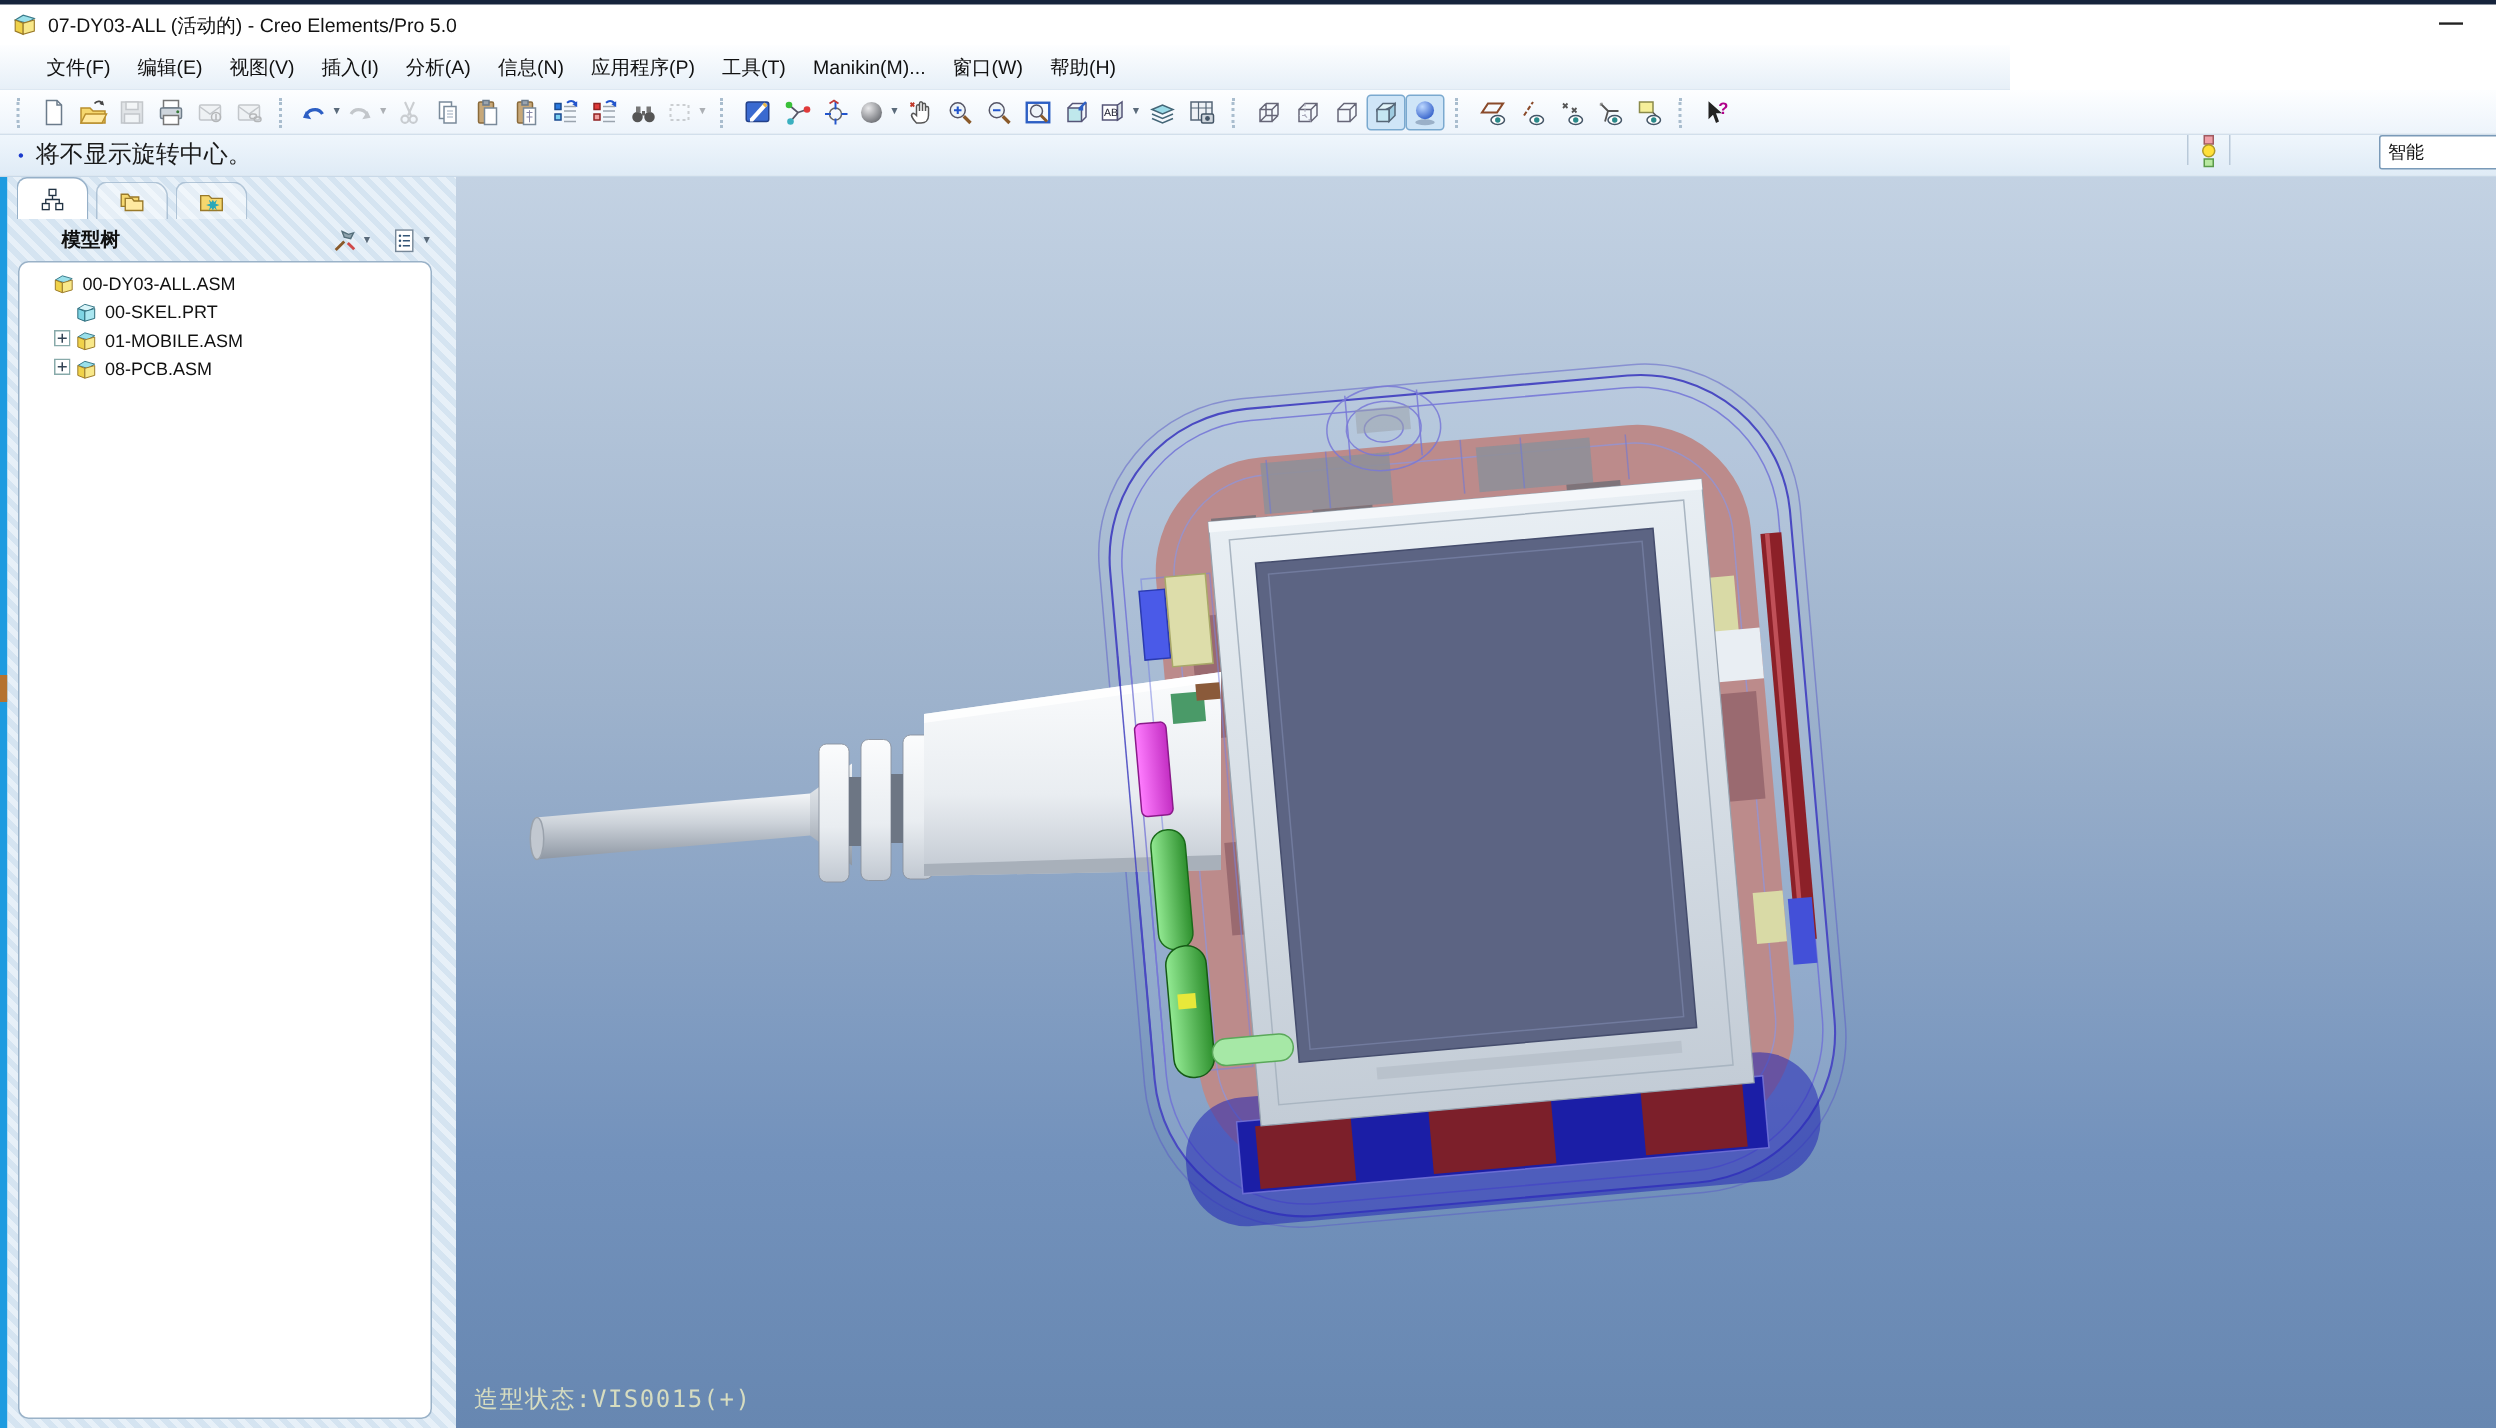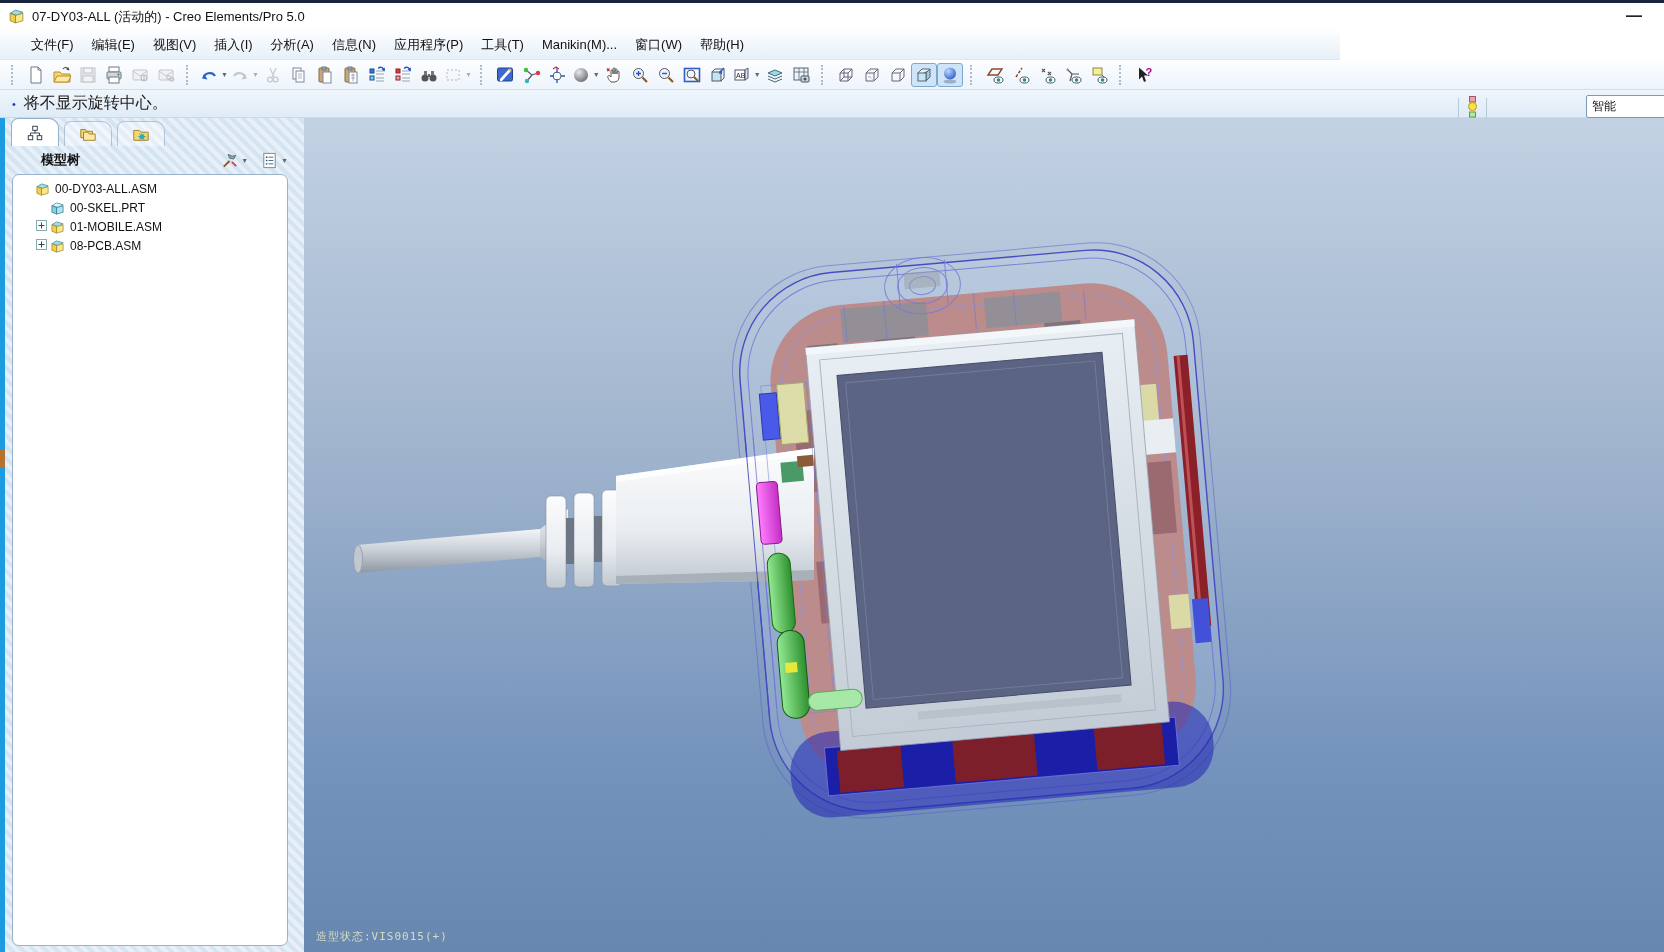--- a/index.html
+++ b/index.html
@@ -31,21 +31,21 @@
   .tb-btn.pressed{background:#cfe5f7;border:1px solid #7aa9cf;}
   .tb-btn.disabled{opacity:.5;filter:grayscale(70%);}
   .dd{font-size:7px;color:#5a6a7a;margin-left:2px;}
 
   
   .msgbar{position:absolute;left:0;top:90px;width:1664px;height:28px;
           background:linear-gradient(#eff6fc,#dfebf6);display:flex;align-items:center;
           box-sizing:border-box;border-bottom:1px solid #c9d9e8;}
   .msg-bullet{color:#1a3acc;margin:0 8px 0 12px;font-size:11px;}
   .msg-text{font-size:16px;color:#1a1a1a;}
-  .msg-right{position:absolute;right:0;top:0;height:28px;display:flex;align-items:flex-end;}
+  .msg-right{position:absolute;right:0;top:0;height:28px;display:flex;align-items:flex-start;}
   .vsep{width:1px;height:20px;background:#b9c9d9;margin:0 7px;}
   .traffic svg{width:13px;height:22px;display:block;}
   .filter-box{width:84px;height:19px;background:#fff;border:1px solid #7a9ab8;border-radius:2px;
               font-size:12px;color:#111;padding:1px 5px;line-height:18px;margin-right:-18px;}
   .spacer100{width:92px;}
 
   
   .left-border{position:absolute;left:0;top:118px;width:5px;height:834px;background:#1d9be0;}
   .left-handle{position:absolute;left:0;top:450px;width:5px;height:18px;background:#b5722e;}
 
@@ -73,21 +73,21 @@
   .tree-row .node-icon svg{width:15px;height:15px;display:block;}
 
   
   .sash{position:absolute;left:288px;top:118px;width:16px;height:834px;cursor:col-resize;}
 
   
   .graphics{position:absolute;left:304px;top:118px;width:1360px;height:834px;
             background:linear-gradient(#c3d2e3,#9db2cc 42%,#7392bc 78%,#6787b1);}
   .scene{position:absolute;left:0;top:0;width:1360px;height:834px;}
   .vp-status{position:absolute;left:12px;bottom:8px;font-family:"DejaVu Sans Mono",monospace;
-             font-size:11px;color:#d6dcc0;letter-spacing:1px;}
+             font-size:16px;color:#d6dcc0;letter-spacing:1px;}
 </style>
 </head>
 <body>
 
 <div class="titlebar">
   <span class="title-icon" id="title-icon"><svg viewBox="0 0 16 16">
         <path d="M2 5l5-3 7 2-5 3z" fill="#9ae0ea" stroke="#3a7a8a" stroke-width=".7"></path>
         <path d="M2 5l5 2v7l-5-2z" fill="#f0d24a" stroke="#9a7a2a" stroke-width=".7"></path>
         <path d="M7 7l7-2v7l-7 2z" fill="#f8e88a" stroke="#9a7a2a" stroke-width=".7"></path>
       </svg></span>

